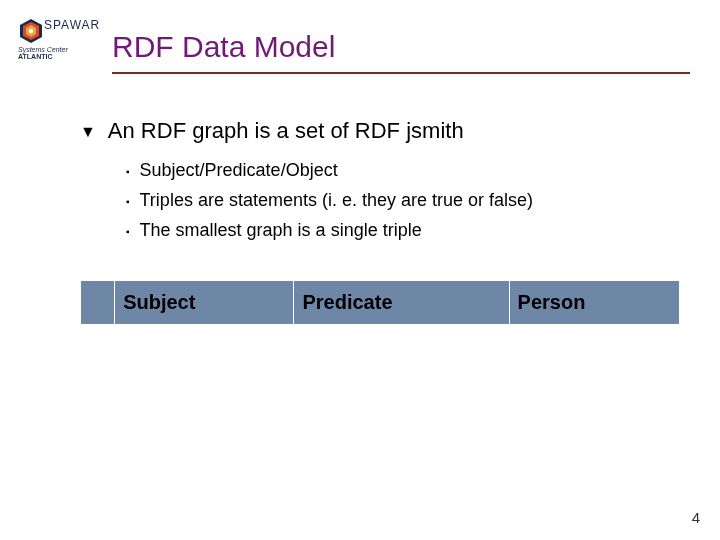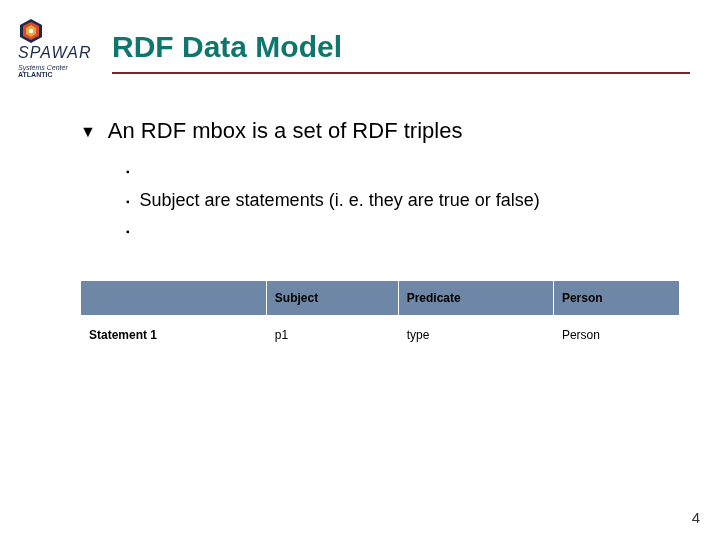--- a/index.html
+++ b/index.html
@@ -14,22 +14,21 @@
   }
   .logo-area {
     position: absolute;
     top: 18px;
     left: 18px;
     width: 85px;
     font-size: 0;
   }
   .logo-text {
     font-family: Impact, Arial Black, sans-serif;
-    font-size: 16px;
-    font-style: italic;
+    font-size: 12px;
     letter-spacing: 1px;
     color: #1a2a4a;
     text-align: right;
   }
   .logo-sub {
     font-family: Arial, sans-serif;
     font-size: 7px;
     font-style: italic;
     color: #1a2a4a;
     line-height: 1;
@@ -44,22 +43,22 @@
   .header {
     position: absolute;
     top: 30px;
     left: 112px;
     right: 30px;
     border-bottom: 2px solid #7a2626;
     padding-bottom: 8px;
   }
   .title {
     font-size: 30px;
-    font-weight: bold;
-    color: #0f766e;
+    font-weight: normal;
+    color: #701a75;
   }
   .content {
     position: absolute;
     top: 118px;
     left: 80px;
     right: 60px;
   }
   .bullet-main {
     display: flex;
     align-items: flex-start;
@@ -81,21 +80,21 @@
   .bullet-sub .marker {
     margin-right: 10px;
     font-size: 10px;
     line-height: 24px;
   }
   table {
     border-collapse: collapse;
     width: 600px;
     margin-top: 36px;
     margin-left: 0;
-    font-size: 12px;
+    font-size: 20px;
   }
   th, td {
     border: 1px solid #fff;
     border-bottom: 3px solid #fff;
     padding: 10px 8px;
     text-align: left;
     vertical-align: middle;
   }
   th {
     background: #6f87a7;
@@ -131,46 +130,42 @@
   <div class="logo-sub2">ATLANTIC</div>
 </div>
 
 <div class="header">
   <div class="title">RDF Data Model</div>
 </div>
 
 <div class="content">
   <div class="bullet-main">
     <span class="marker">▼</span>
-    <span>An RDF mbox is a set of RDF triples</span>
+    <span>An RDF graph is a set of RDF jsmith</span>
   </div>
   <div class="bullet-sub">
     <span class="marker">▪</span>
+    <span>Subject/Predicate/Object</span>
   </div>
   <div class="bullet-sub">
     <span class="marker">▪</span>
-    <span>Subject are statements (i. e. they are true or false)</span>
+    <span>Triples are statements (i. e. they are true or false)</span>
   </div>
   <div class="bullet-sub">
     <span class="marker">▪</span>
+    <span>The smallest graph is a single triple</span>
   </div>
 
   <table>
     <thead>
       <tr>
         <th class="row-label-header"></th>
         <th>Subject</th>
         <th>Predicate</th>
         <th>Person</th>
       </tr>
     </thead>
     <tbody>
-      <tr>
-        <td class="row-label">Statement 1</td>
-        <td>p1</td>
-        <td>type</td>
-        <td>Person</td>
-      </tr>
     </tbody>
   </table>
 </div>
 
 <div class="page-num">4</div>
 
 </body></html>

